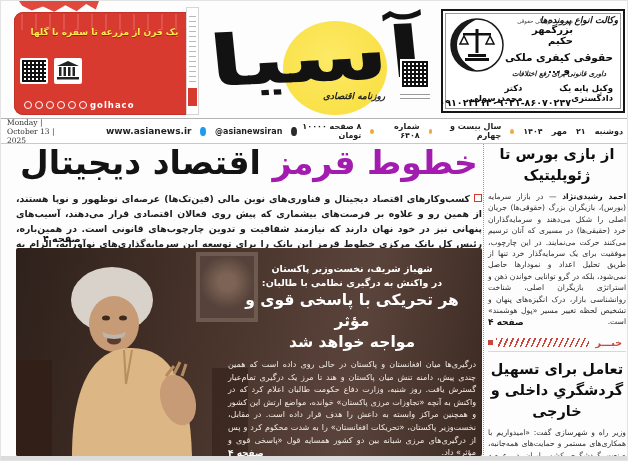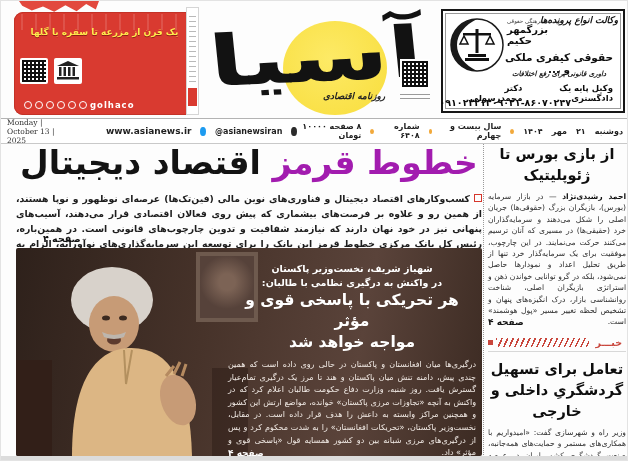--- a/index.html
+++ b/index.html
@@ -56,21 +56,21 @@
   .asia-qr-cap{left:399px;top:90px;width:30px;height:8px;
     background:repeating-linear-gradient(0deg,#9a9a9a 0 1px,transparent 1px 4px);z-index:4;}
 
   
   .legal-ad{left:440px;top:8px;width:184px;height:104px;background:#fff;border:2px solid #161616;
     box-sizing:border-box;direction:rtl;}
   .legal-ad .in{position:absolute;inset:2px;border:1px solid #9a9a9a;}
   .legal-cal{position:absolute;right:4px;top:4px;width:80px;text-align:center;
     font-family:"DejaVu Serif",serif;font-style:italic;font-weight:bold;font-size:9px;color:#111;}
   .legal-logo{position:absolute;left:6px;top:5px;width:56px;height:58px;}
-  .legal-org{position:absolute;left:64px;top:7px;width:66px;text-align:left;}
+  .legal-org{position:absolute;left:64px;top:7px;width:66px;text-align:right;}
   .legal-org-sub{font-size:5.5px;color:#333;}
   .legal-org-name{font-size:10px;font-weight:bold;color:#0d0d0d;}
   .legal-line2{position:absolute;right:6px;top:40px;width:116px;text-align:center;
     font-weight:bold;font-size:10.5px;color:#0d0d0d;}
   .legal-line3{position:absolute;right:10px;top:58px;width:108px;text-align:center;
     font-family:"DejaVu Serif",serif;font-style:italic;font-weight:bold;font-size:7px;color:#222;}
   .legal-names{position:absolute;top:72px;left:12px;width:158px;display:flex;
     justify-content:space-between;font-weight:bold;font-size:8.5px;color:#0d0d0d;}
   .legal-phones{position:absolute;top:86px;left:8px;width:120px;display:flex;
     justify-content:space-between;font-weight:bold;font-size:9.5px;color:#0d0d0d;}

